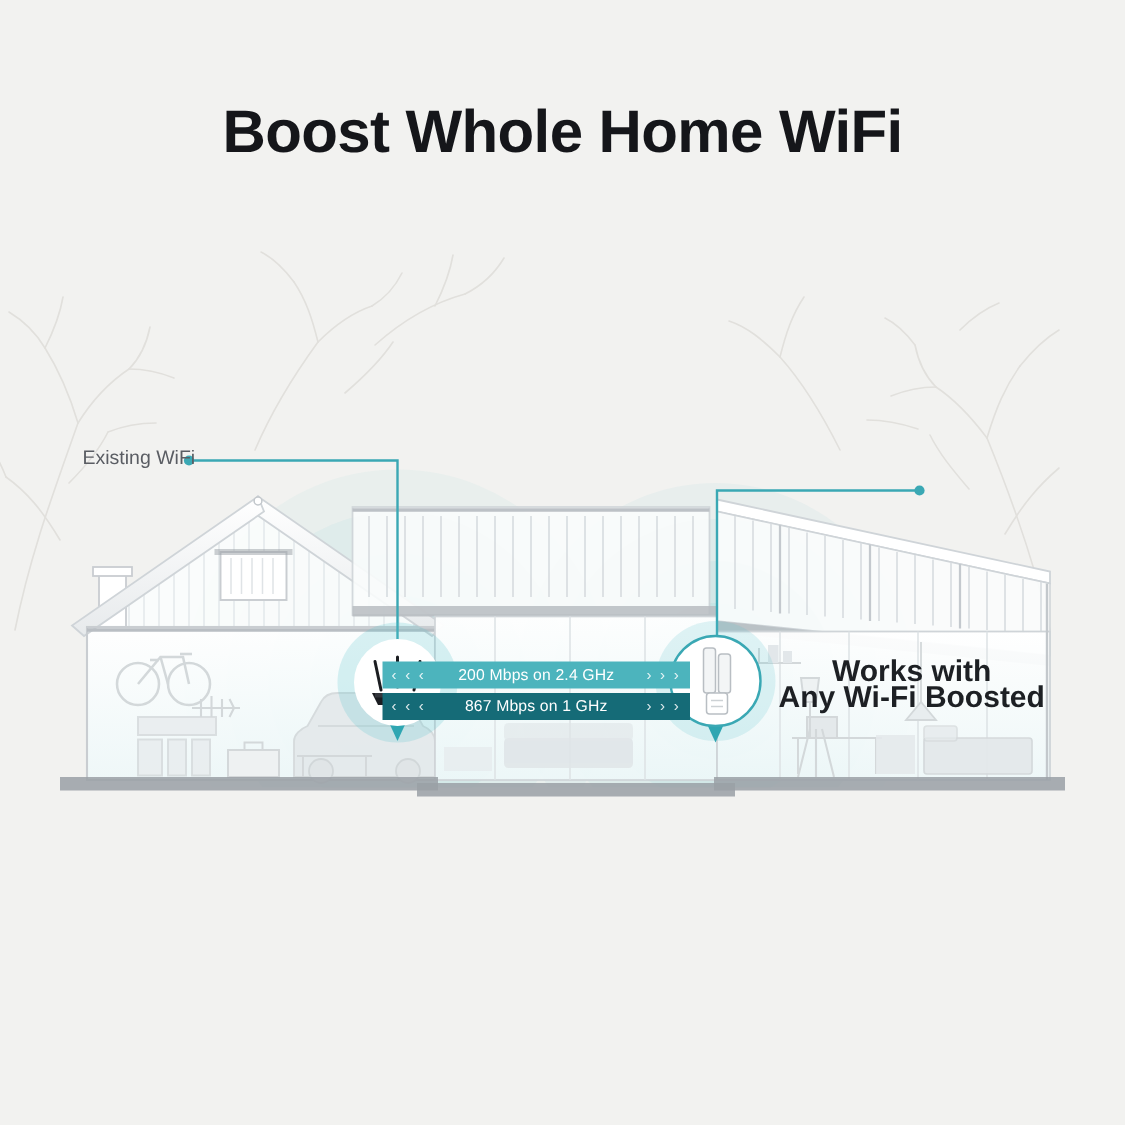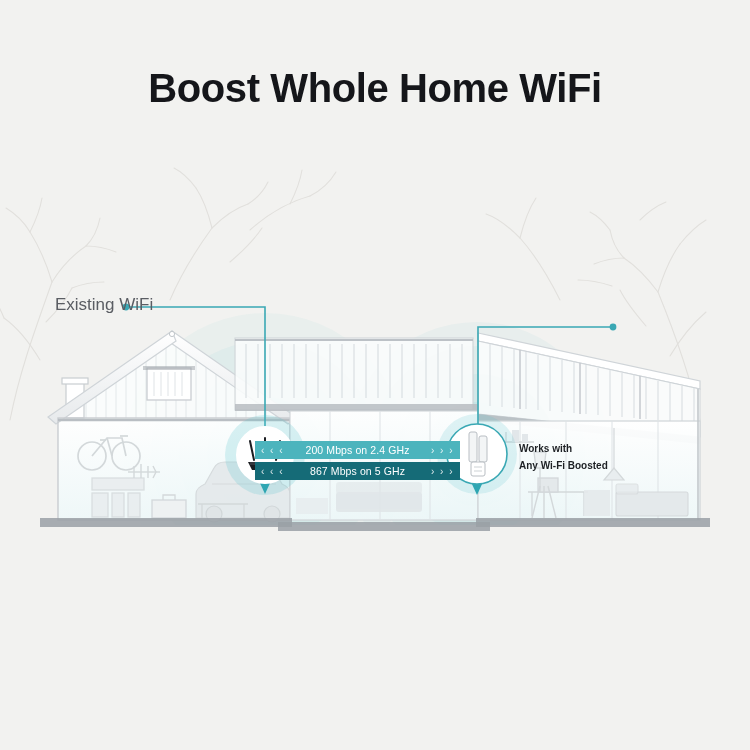--- a/index.html
+++ b/index.html
@@ -25,36 +25,37 @@
     font-size:40px;
     font-weight:bold;
     letter-spacing:-0.4px;
     color:#15161a;
     font-family:"Liberation Sans", sans-serif;
   }
   
   .callout{
     position:absolute;
     color:#5a5d63;
-    font-size:17px;
+    font-size:13px;
     line-height:13.5px;
     font-family:"Liberation Sans", sans-serif;
     white-space:nowrap;
   }
   #label-existing{ left:55px; top:298px; }
   #label-boosted{ left:619px; top:315px; }
   
   #works-with{
     position:absolute;left:519px;top:440px;
     color:#1d2024;
     font-weight:bold;
-    font-size:10px;
+    font-size:20px;
     line-height:17px;
     font-family:"Liberation Sans", sans-serif;
     white-space:nowrap;
+    text-align:center;
   }
   
   .speedbar{
     position:absolute;
     height:18px;
     display:flex;
     align-items:center;
     justify-content:center;
     color:#ffffff;
     font-size:10.5px;
@@ -452,21 +453,21 @@
 
 
   <div class="speedbar" id="bar-24">
     <span class="chev">‹ ‹ ‹</span>
     <span class="bar-text">200 Mbps on 2.4 GHz</span>
     <span class="chev">› › ›</span>
   </div>
 
   <div class="speedbar" id="bar-5">
     <span class="chev">‹ ‹ ‹</span>
-    <span class="bar-text">867 Mbps on 5 GHz</span>
+    <span class="bar-text">867 Mbps on 1 GHz</span>
     <span class="chev">› › ›</span>
   </div>
 
   <div id="works-with">
     <div>Works with</div>
     <div>Any Wi-Fi Boosted</div>
   </div>
 
 </div>
 

